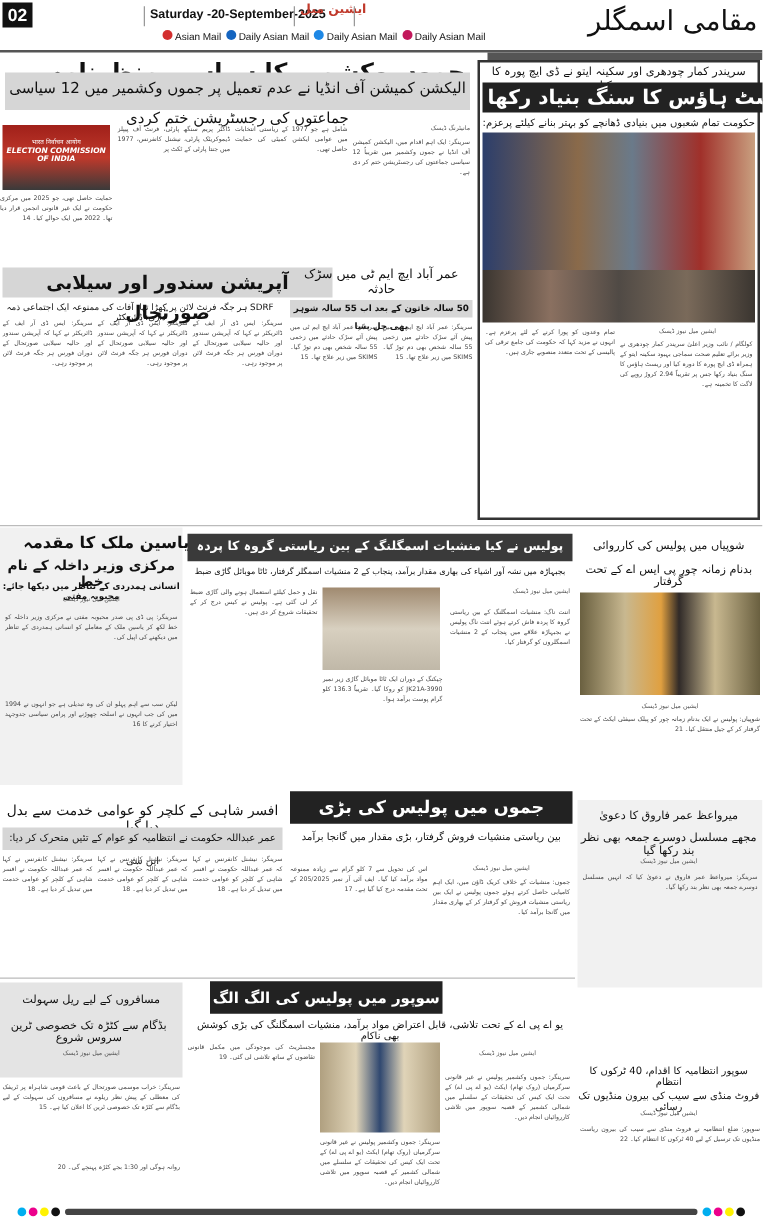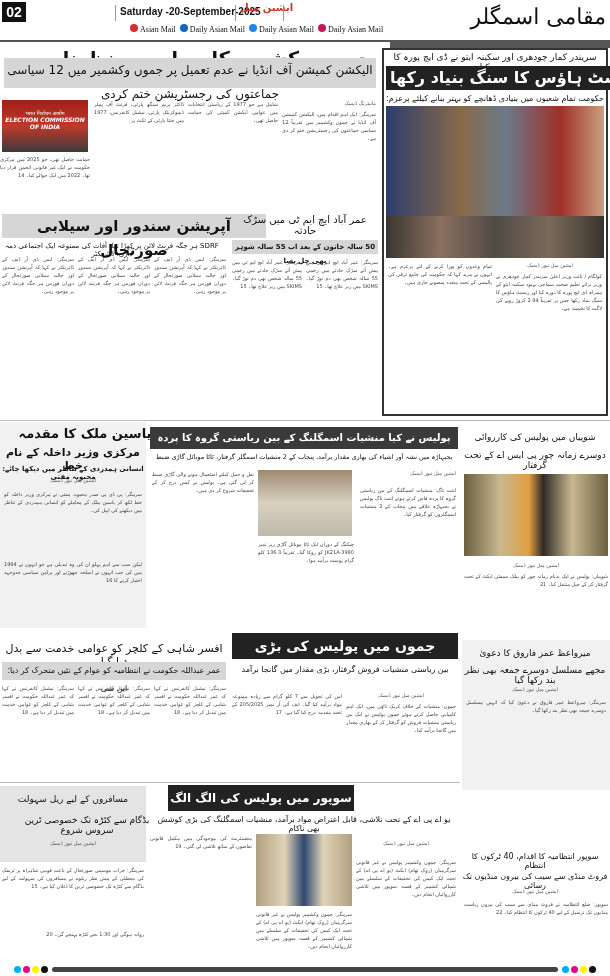--- a/index.html
+++ b/index.html
@@ -3,21 +3,21 @@
 <meta charset="utf-8">
 <style>
 *{box-sizing:border-box;margin:0;padding:0}
 body{width:610px;height:976px;background:#fff;font-family:"DejaVu Sans",sans-serif;color:#111;position:relative;overflow:hidden}
 .abs{position:absolute}
 .rtl{direction:rtl;text-align:right}
 .hdr-num{left:2px;top:2px;width:24px;height:20px;background:#111;color:#fff;font-weight:bold;font-size:14px;text-align:center;line-height:20px;font-family:"Liberation Sans",sans-serif}
 .hdr-date{left:120px;top:6px;font-size:10px;font-weight:bold;font-family:"Liberation Sans",sans-serif}
 .hdr-sep{width:1px;height:16px;background:#999;top:5px}
 .logo{left:240px;top:2px;font-size:10px;color:#c0392b;font-weight:bold}
-.social{left:130px;top:24px;font-size:8px;font-family:Liberation Serif, serif;display:flex;gap:4px;align-items:center}
+.social{left:130px;top:24px;font-size:8px;font-family:Liberation Sans, sans-serif;display:flex;gap:4px;align-items:center}
 .soc-ic{display:inline-block;width:8px;height:8px;border-radius:50%;margin-right:2px}
 .masthead{right:4px;top:4px;font-size:22px;font-family:"DejaVu Serif",serif}
 .rule{left:0;top:40px;width:610px;height:2px;background:#555}
 .dark-tab{right:0;top:42px;width:220px;height:6px;background:#555}
 .ttl{font-weight:bold;text-align:center;direction:rtl}
 .grey-bar{background:#d6d6d6}
 .dark-bar{background:#222;color:#fff}
 .col{font-size:5px;line-height:8px;color:#444;direction:rtl;text-align:justify;overflow:hidden}
 .photo{background:linear-gradient(135deg,#7a6a55,#b8a37f 40%,#4a4a52 70%,#8a7a6a)}
 .frame{border:2px solid #333}
@@ -90,21 +90,21 @@
 
 <div class="abs dark-bar ttl" style="left:150px;top:427px;width:308px;height:22px;font-size:10px;line-height:22px;background:#3a3a3a">پولیس نے کیا منشیات اسمگلنگ کے بین ریاستی گروہ کا پردہ فاش</div>
 <div class="abs ttl" style="left:150px;top:453px;width:308px;font-size:6.5px;font-weight:normal">بجبہاڑہ میں نشہ آور اشیاء کی بھاری مقدار برآمد، پنجاب کے 2 منشیات اسمگلر گرفتار، ٹاٹا موبائل گاڑی ضبط</div>
 <div class="abs photo" style="left:258px;top:470px;width:94px;height:66px;background:linear-gradient(180deg,#a08a70,#d8d0c0 50%,#c0b8a8)"></div>
 <div class="abs credit" style="left:360px;top:470px;width:96px;text-align:right">ایشین میل نیوز ڈیسک</div>
 <div class="abs col" style="left:360px;top:486px;width:96px;height:140px">اننت ناگ: منشیات اسمگلنگ کے بین ریاستی گروہ کا پردہ فاش کرتے ہوئے اننت ناگ پولیس نے بجبہاڑہ علاقے میں پنجاب کے 2 منشیات اسمگلروں کو گرفتار کیا۔</div>
 <div class="abs col" style="left:258px;top:540px;width:96px;height:86px">چیکنگ کے دوران ایک ٹاٹا موبائل گاڑی زیر نمبر JK21A-3990 کو روکا گیا۔ تقریباً 136.3 کلو گرام پوست برآمد ہوا۔</div>
 <div class="abs col" style="left:152px;top:470px;width:102px;height:156px">نقل و حمل کیلئے استعمال ہونے والی گاڑی ضبط کر لی گئی ہے۔ پولیس نے کیس درج کر کے تحقیقات شروع کر دی ہیں۔</div>
 
 <div class="abs ttl" style="left:462px;top:432px;width:146px;font-size:9px;font-weight:normal">شوپیاں میں پولیس کی کارروائی</div>
-<div class="abs ttl" style="left:462px;top:450px;width:146px;font-size:9px;font-weight:normal">دوسرے زمانہ چور پی ایس اے کے تحت گرفتار</div>
+<div class="abs ttl" style="left:462px;top:450px;width:146px;font-size:9px;font-weight:normal">بدنام زمانہ چور پی ایس اے کے تحت گرفتار</div>
 <div class="abs photo" style="left:464px;top:474px;width:144px;height:82px;background:linear-gradient(90deg,#6a6040 0%,#c8b890 25%,#e0a040 45%,#302a28 55%,#c8b890 75%,#6a6040 100%)"></div>
 <div class="abs credit" style="left:464px;top:562px;width:144px">ایشین میل نیوز ڈیسک</div>
 <div class="abs col" style="left:464px;top:572px;width:144px;height:64px">شوپیاں: پولیس نے ایک بدنام زمانہ چور کو پبلک سیفٹی ایکٹ کے تحت گرفتار کر کے جیل منتقل کیا۔ 21</div>
 
 <div class="abs" style="left:462px;top:640px;width:148px;height:150px;background:#f1f1f1"></div>
 <div class="abs ttl" style="left:462px;top:648px;width:146px;font-size:9px;font-weight:normal">میرواعظ عمر فاروق کا دعویٰ</div>
 <div class="abs ttl" style="left:462px;top:665px;width:146px;font-size:9px;font-weight:normal">مجھے مسلسل دوسرے جمعہ بھی نظر بند رکھا گیا</div>
 <div class="abs credit" style="left:462px;top:686px;width:146px">ایشین میل نیوز ڈیسک</div>
 <div class="abs col" style="left:466px;top:698px;width:140px;height:90px">سرینگر: میرواعظ عمر فاروق نے دعویٰ کیا کہ انہیں مسلسل دوسرے جمعہ بھی نظر بند رکھا گیا۔</div>
 
@@ -117,21 +117,21 @@
 <div class="abs dark-bar ttl" style="left:232px;top:633px;width:226px;height:26px;font-size:14px;line-height:26px">جموں میں پولیس کی بڑی کارروائی</div>
 <div class="abs ttl" style="left:232px;top:665px;width:226px;font-size:8px;font-weight:normal">بین ریاستی منشیات فروش گرفتار، بڑی مقدار میں گانجا برآمد</div>
 <div class="abs credit" style="left:346px;top:692px;width:110px">ایشین میل نیوز ڈیسک</div>
 <div class="abs col" style="left:346px;top:702px;width:110px;height:76px">جموں: منشیات کے خلاف کریک ڈاؤن میں، ایک اہم کامیابی حاصل کرتے ہوئے جموں پولیس نے ایک بین ریاستی منشیات فروش کو گرفتار کر کے بھاری مقدار میں گانجا برآمد کیا۔</div>
 <div class="abs col" style="left:232px;top:692px;width:110px;height:86px">اس کی تحویل سے 7 کلو گرام سے زیادہ ممنوعہ مواد برآمد کیا گیا۔ ایف آئی آر نمبر 205/2025 کے تحت مقدمہ درج کیا گیا ہے۔ 17</div>
 
 <div class="abs divider" style="left:0;top:782px;width:460px;height:1px"></div>
 
 <div class="abs" style="left:0;top:786px;width:146px;height:76px;background:#e4e4e4"></div>
 <div class="abs ttl" style="left:2px;top:794px;width:142px;font-size:9px;font-weight:normal">مسافروں کے لیے ریل سہولت</div>
-<div class="abs ttl" style="left:16px;top:815px;width:142px;font-size:9px;font-weight:normal">بڈگام سے کٹڑہ تک خصوصی ٹرین سروس شروع</div>
+<div class="abs ttl" style="left:0;top:815px;width:142px;font-size:9px;font-weight:normal">بڈگام سے کٹڑہ تک خصوصی ٹرین سروس شروع</div>
 <div class="abs credit" style="left:2px;top:840px;width:142px">ایشین میل نیوز ڈیسک</div>
 <div class="abs col" style="left:2px;top:866px;width:142px;height:60px">سرینگر: خراب موسمی صورتحال کے باعث قومی شاہراہ پر ٹریفک کی معطلی کے پیش نظر ریلوے نے مسافروں کی سہولت کے لیے بڈگام سے کٹڑہ تک خصوصی ٹرین کا اعلان کیا ہے۔ 15</div>
 <div class="abs col" style="left:2px;top:930px;width:142px;height:30px">روانہ ہوگی اور 1:30 بجے کٹڑہ پہنچے گی۔ 20</div>
 
 <div class="abs dark-bar ttl" style="left:168px;top:785px;width:186px;height:26px;font-size:12px;line-height:26px">سوپور میں پولیس کی الگ الگ کارروائیاں</div>
 <div class="abs ttl" style="left:150px;top:815px;width:308px;font-size:8px;font-weight:normal">یو اے پی اے کے تحت تلاشی، قابل اعتراض مواد برآمد، منشیات اسمگلنگ کی بڑی کوشش بھی ناکام</div>
 <div class="abs photo" style="left:256px;top:834px;width:96px;height:72px;background:linear-gradient(90deg,#b0a080 0%,#e0d4b8 30%,#304870 50%,#e0d4b8 70%,#b0a080 100%)"></div>
 <div class="abs credit" style="left:356px;top:840px;width:100px">ایشین میل نیوز ڈیسک</div>
 <div class="abs col" style="left:356px;top:858px;width:100px;height:102px">سرینگر: جموں وکشمیر پولیس نے غیر قانونی سرگرمیاں (روک تھام) ایکٹ (یو اے پی اے) کے تحت ایک کیس کی تحقیقات کے سلسلے میں شمالی کشمیر کے قصبہ سوپور میں تلاشی کارروائیاں انجام دیں۔</div>
 <div class="abs col" style="left:256px;top:910px;width:96px;height:50px">سرینگر: جموں وکشمیر پولیس نے غیر قانونی سرگرمیاں (روک تھام) ایکٹ (یو اے پی اے) کے تحت ایک کیس کی تحقیقات کے سلسلے میں شمالی کشمیر کے قصبہ سوپور میں تلاشی کارروائیاں انجام دیں۔</div>

